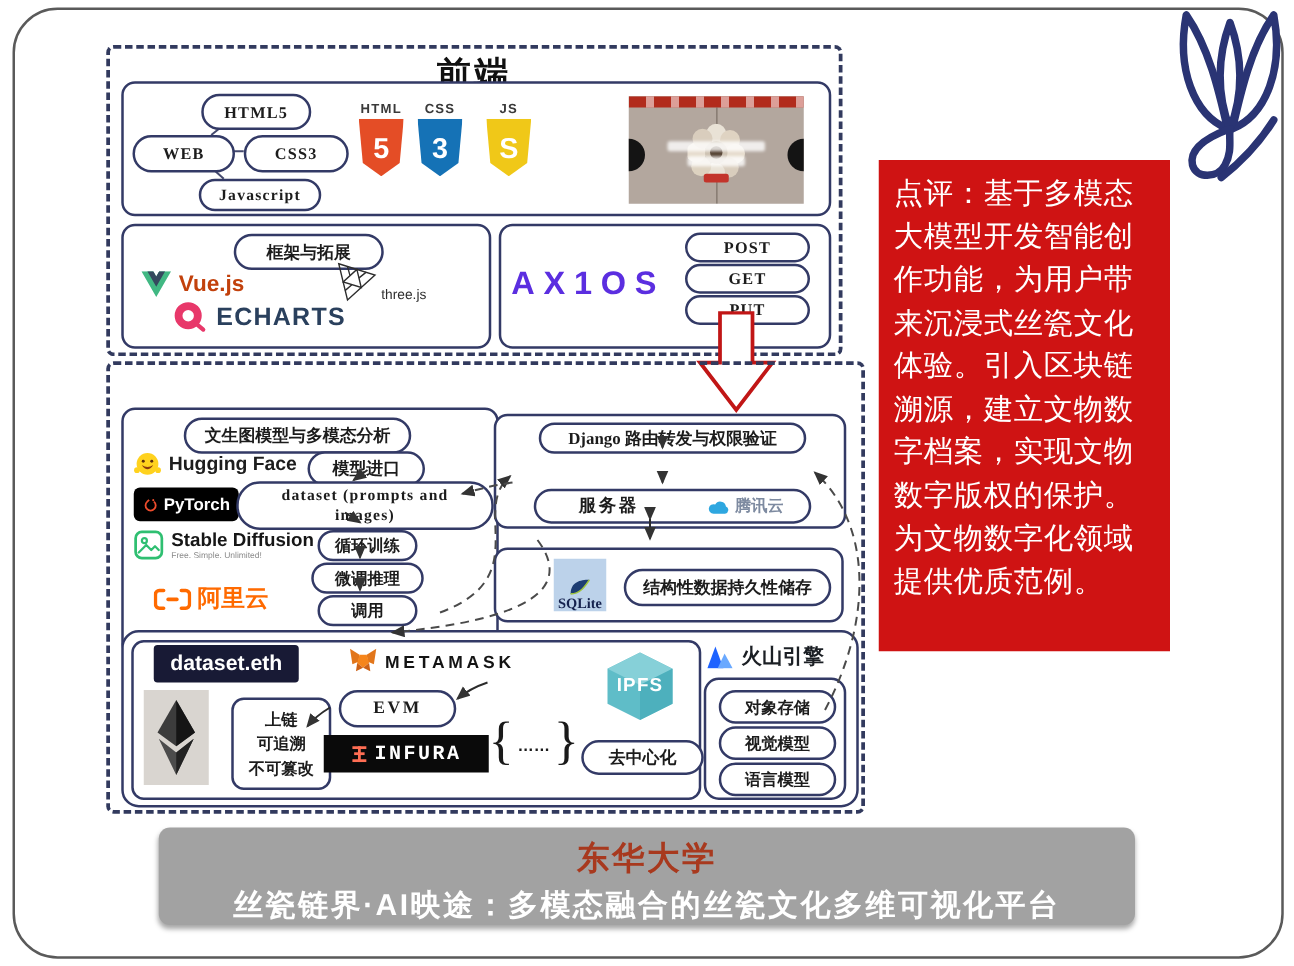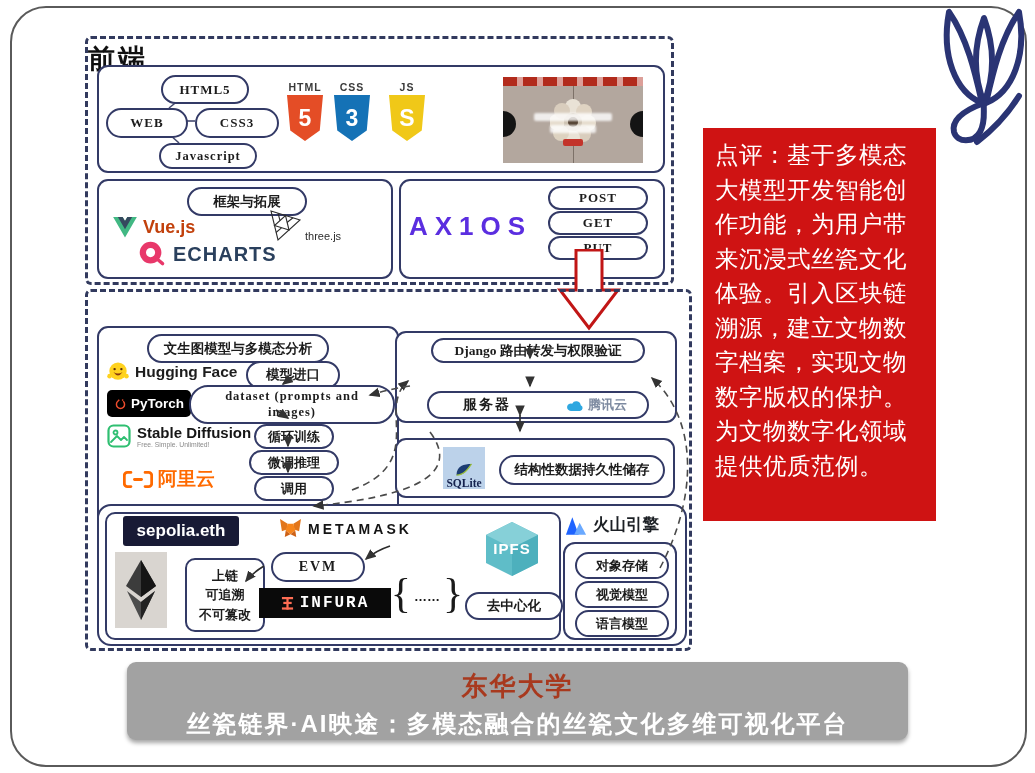--- a/index.html
+++ b/index.html
@@ -8,21 +8,21 @@
   .slide-border{position:absolute;left:10px;top:6px;width:1013px;height:757px;
 phat          border:2px solid #5a5a5a;border-radius:36px;}
   .slide-border{border:2px solid #5a5a5a;}
 
   
   .dashed{position:absolute;border:3px dashed #323a5e;border-radius:6px;background:transparent;}
   .box{position:absolute;border:2.4px solid #333a66;border-radius:11px;background:#fff;}
   .pill{position:absolute;border:2.2px solid #333a66;border-radius:999px;background:#fff;
         display:flex;align-items:center;justify-content:center;
         font-family:"Liberation Serif","DejaVu Serif",serif;font-weight:bold;color:#1c1c1c;}
-  .sec-title{position:absolute;top:2px;left:0;right:0;text-align:left;
+  .sec-title{position:absolute;top:2px;left:0;right:0;text-align:center;
              font-weight:800;font-size:27px;color:#101010;letter-spacing:3px;}
 
   
   .fe{left:85px;top:36px;width:583px;height:243px;}
   .boxA{left:9px;top:26px;width:564px;height:104px;}
   .flow-svg{position:absolute;left:0;top:0;}
   .p-html5{left:62px;top:8px;width:84px;height:25px;font-size:13px;letter-spacing:1px;}
   .p-web{left:7px;top:41px;width:78px;height:26px;font-size:13px;letter-spacing:1px;}
   .p-css3{left:96px;top:41px;width:80px;height:26px;font-size:13px;letter-spacing:1px;}
   .p-js{left:60px;top:76px;width:94px;height:22px;font-size:12.5px;letter-spacing:1px;}
@@ -315,21 +315,21 @@
           <path d="M2,14 C2,4 10,2 18,2 C14,8 10,14 2,14 Z" fill="#1d3d73"></path>
           <path d="M18,2 C14,8 10,14 2,14" stroke="#9ec23e" stroke-width="1.4" fill="none"></path>
         </svg>
         <span>SQLite</span>
       </div>
       <div class="pill p-persist">结构性数据持久性储存</div>
     </div>
 
     <div class="box boxB2">
       <div class="inner-box"></div>
-      <div class="sepolia">sepolia.eth</div>
+      <div class="sepolia">dataset.eth</div>
       <div class="eth-tile">
         <svg width="40" height="64" viewBox="0 0 40 64">
           <polygon points="20,2 35,28 20,39 5,28" fill="#3c3c3c"></polygon>
           <polygon points="20,2 35,28 20,39" fill="#151515"></polygon>
           <polygon points="6,33 20,44 34,33 20,62" fill="#4c4c4c"></polygon>
           <polygon points="20,44 34,33 20,62" fill="#222"></polygon>
         </svg>
       </div>
       <div class="onchain">
         <div>上链</div>

